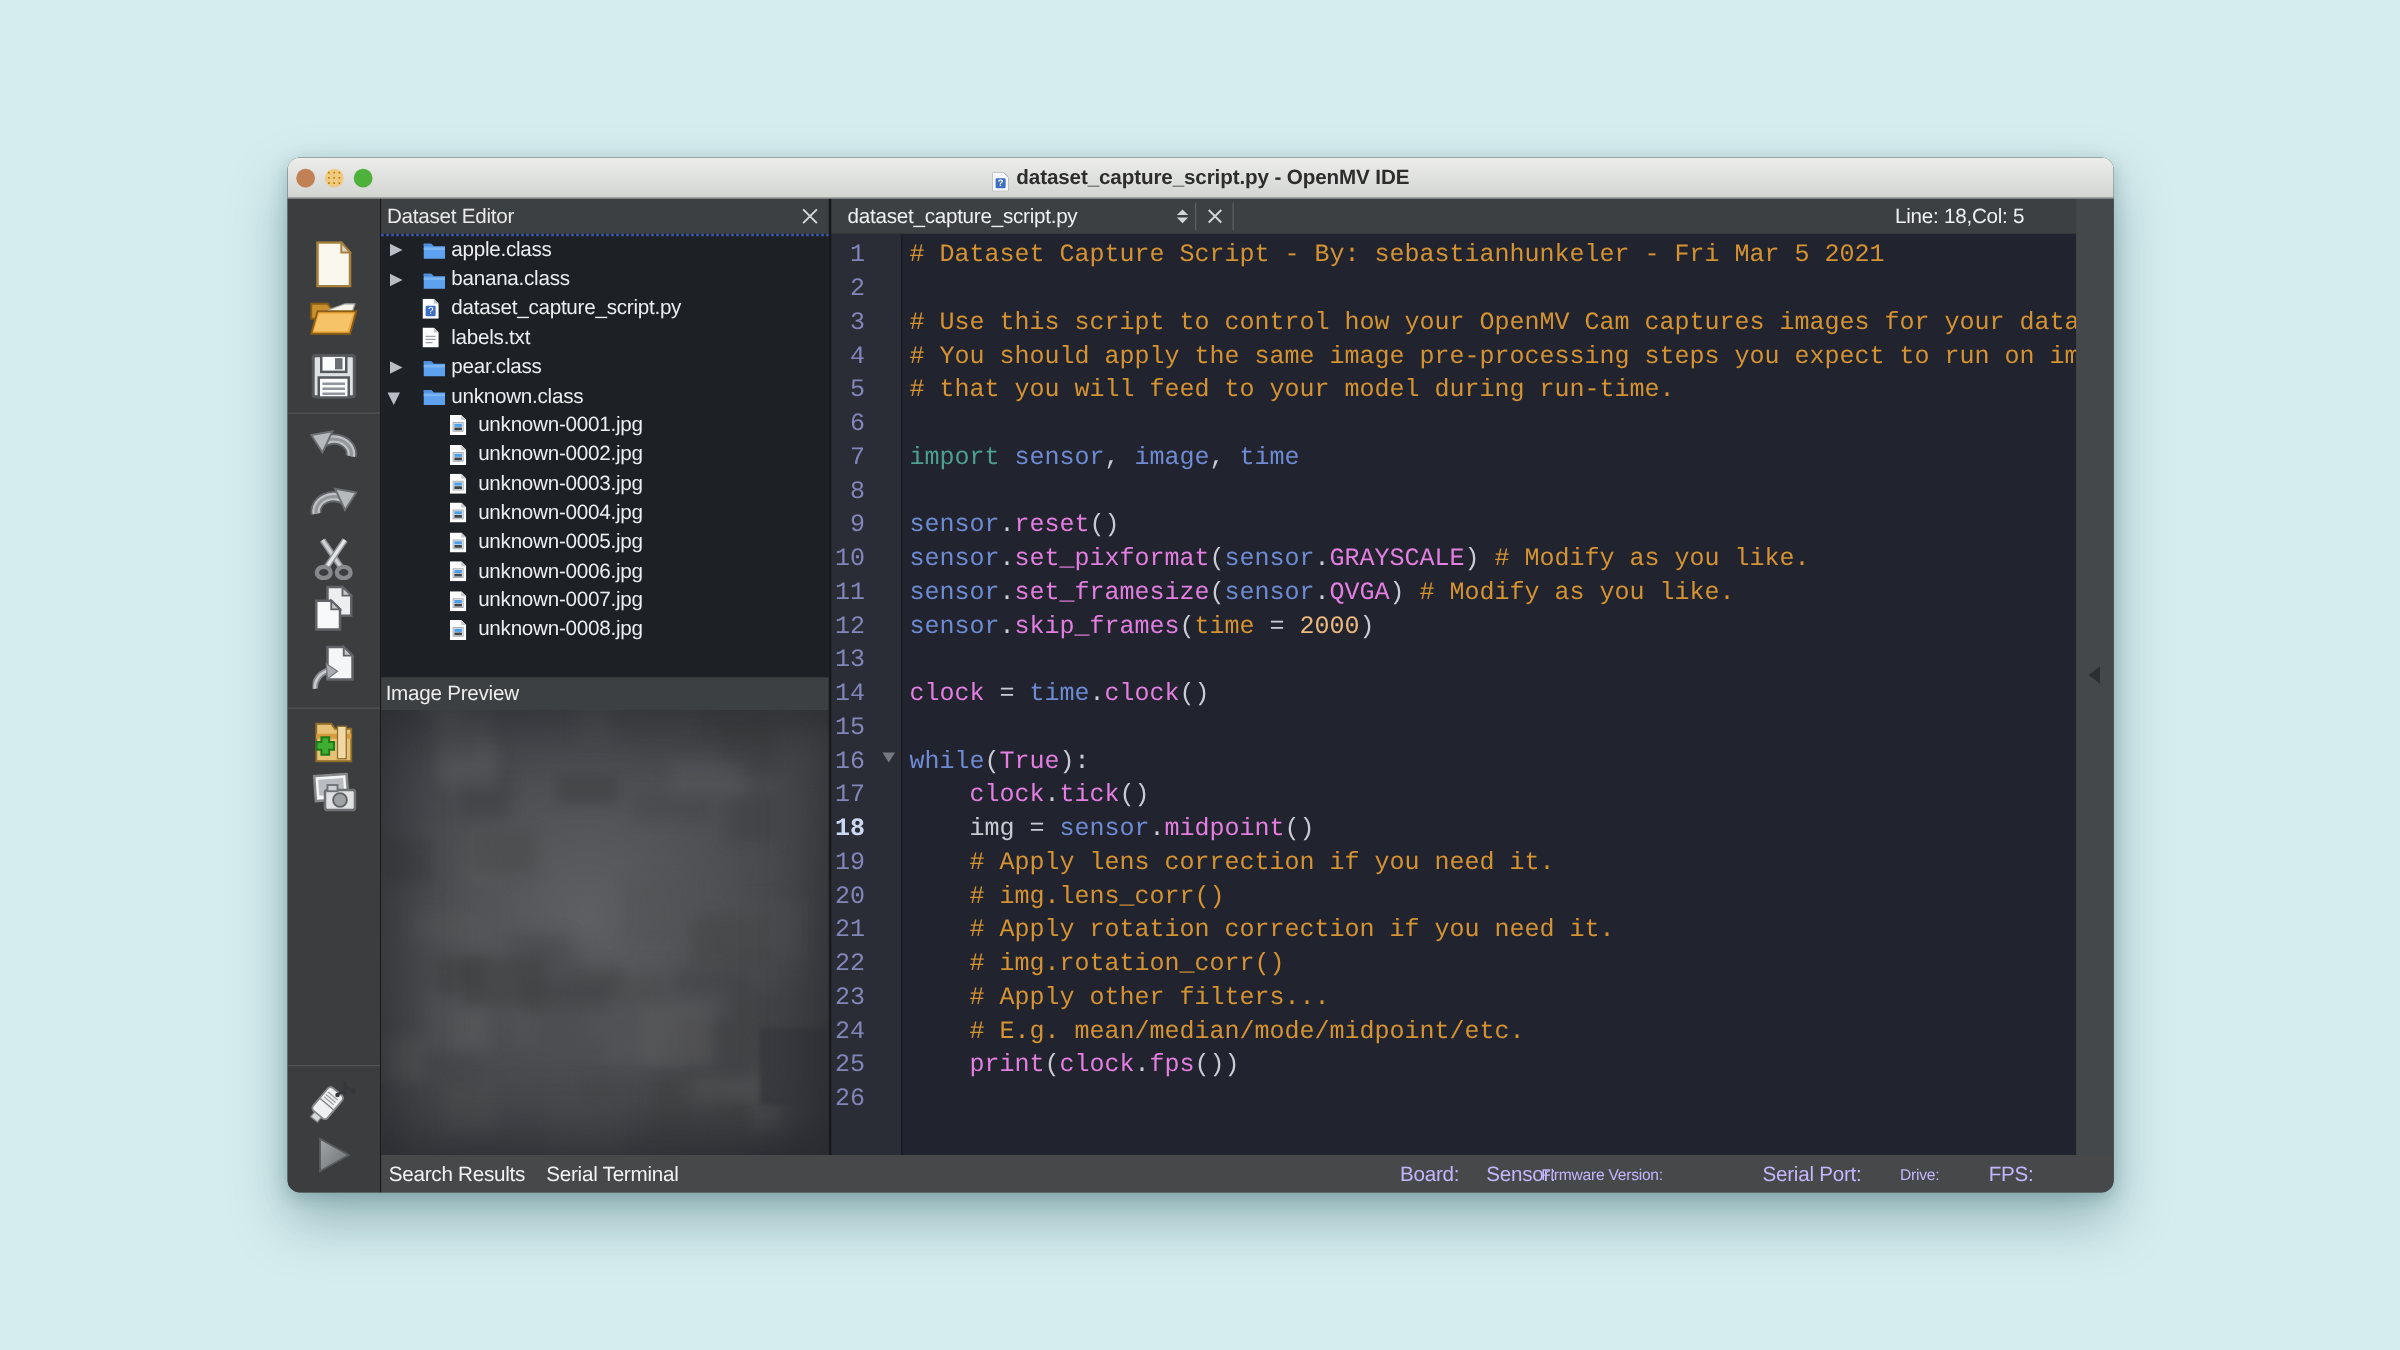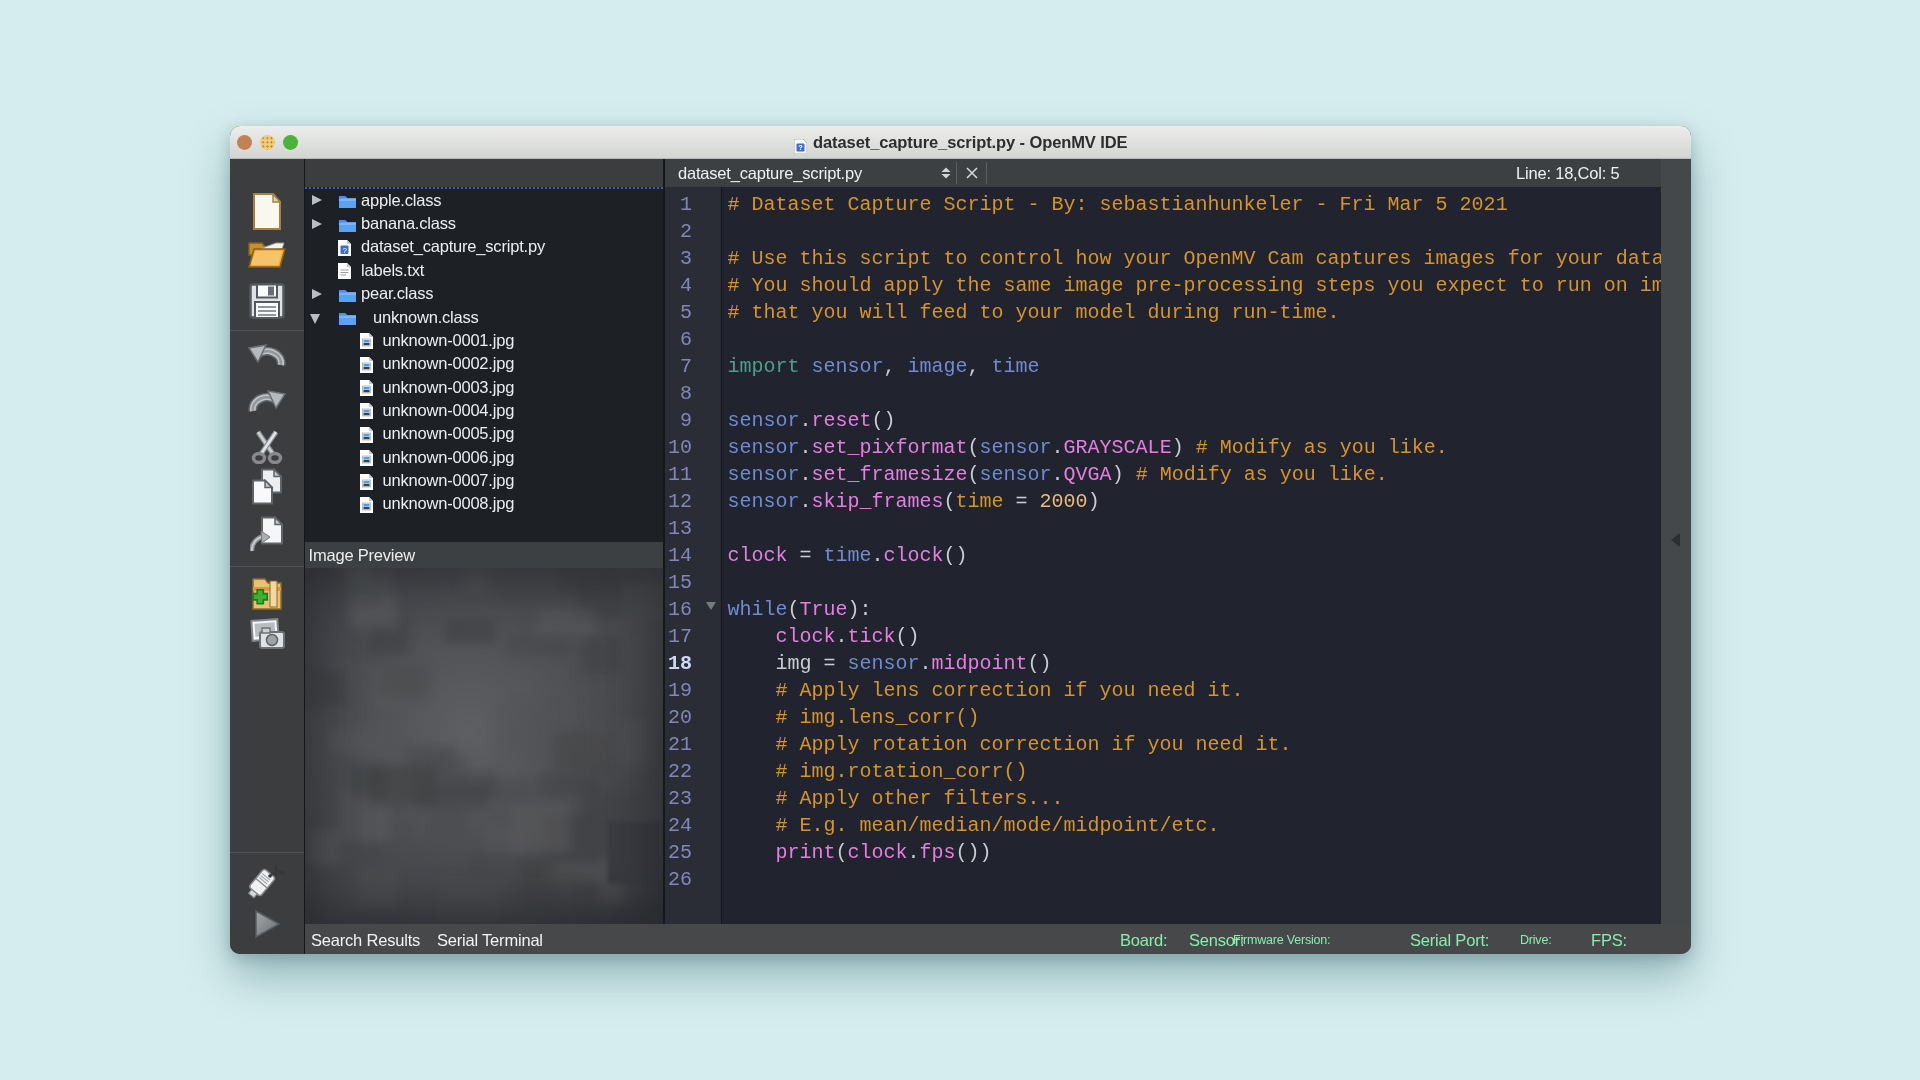--- a/index.html
+++ b/index.html
@@ -48,21 +48,21 @@
 .kw{color:#6e8bd3;}
 .pk{color:#e47fe1;}
 .nm{color:#ecba7e;}
 .tl18{color:#ccd9f4;font-weight:bold;}
 
 #rstrip{left:1431.5px;top:33px;width:30px;height:765.5px;background:#45484b;}
 #collapser{position:absolute;left:10px;top:374.5px;width:0;height:0;border-right:9px solid #2c2e31;border-top:7px solid transparent;border-bottom:7px solid transparent;}
 
 #status{left:75.5px;top:798.5px;width:1386px;height:29.5px;background:#464849;color:#f2f2f3;font-size:16.5px;letter-spacing:-0.2px;line-height:33px;white-space:nowrap;}
 .st{position:absolute;top:0;}
-.gray{color:#86efac;}
+.gray{color:#c4b5fd;}
 .small{font-size:12.5px;}
 .tl{}
 </style></head>
 <body>
 <div id="win">
  <div class="abs" id="titlebar">
   <div class="tl" style="left:7.6px;background:#c28155"></div>
   <div class="tl" style="left:30.7px;background:#f0ca81;background-image:radial-gradient(#c08408 27%,rgba(0,0,0,0) 34%);background-size:4.2px 4.2px;background-position:1px 1px"></div>
   <div class="tl" style="left:53.8px;background:#4eb13c"></div>
   <div id="title"><span id="titleicon"><svg width="13" height="15" viewBox="0 0 13 15">
@@ -158,20 +158,23 @@
               <stop offset="1" stop-color="#6d7073"></stop>
             </linearGradient>
           </defs>
           <path d="M4 2 L27 15 L4 28 z" fill="url(#pg)" stroke="#595c5f" stroke-width="1.5"></path>
         </svg></div>
 <div class="sep" style="top:171.5px"></div>
 <div class="sep" style="top:407.5px"></div>
 <div class="sep" style="top:693.5px"></div>
 </div>
  <div class="abs" id="sideline"></div>
+ <div class="abs" id="dshead"><span>Dataset Editor</span><div id="dsclose"><svg width="14" height="14" viewBox="0 0 14 14">
+          <path d="M1.5 1.5 L12.5 12.5 M12.5 1.5 L1.5 12.5" stroke="#d4d5d6" stroke-width="1.6"></path>
+        </svg></div></div>
  <div class="abs" id="tree">
       <div class="row" style="top:23.5px">
         <span class="exp right"></span>
         <span class="ric" style="left:33px"><svg width="19" height="15" viewBox="0 0 19 15">
             <path d="M1 2 h6 l2 2 h9 v10 h-17 z" fill="#5ea1ef"></path>
             <path d="M1 5 h17 v2 h-17 z" fill="#7cb5f4"></path>
             <path d="M1 2 h6 l2 2 h-8 z" fill="#4f8fdb"></path>
           </svg></span>
         <span class="lbl" style="left:56px">banana.class</span>
       </div>
@@ -212,21 +215,21 @@
           </svg></span>
         <span class="lbl" style="left:56px">labels.txt</span>
       </div>
 <div class="row" style="top:117.0px">
         <span class="exp down"></span>
         <span class="ric" style="left:33px"><svg width="19" height="15" viewBox="0 0 19 15">
             <path d="M1 2 h6 l2 2 h9 v10 h-17 z" fill="#5ea1ef"></path>
             <path d="M1 5 h17 v2 h-17 z" fill="#7cb5f4"></path>
             <path d="M1 2 h6 l2 2 h-8 z" fill="#4f8fdb"></path>
           </svg></span>
-        <span class="lbl" style="left:68px">unknown.class</span>
+        <span class="lbl" style="left:56px">unknown.class</span>
       </div>
 <div class="row" style="top:140.3px">
         <span class="ric" style="left:54.5px"><svg width="13" height="16" viewBox="0 0 13 16">
             <path d="M0 0 h9 l4 4 v12 h-13 z" fill="#fdfdfd"></path>
             <path d="M9 0 l4 4 h-4 z" fill="#c6c9cc"></path>
             <rect x="2.5" y="6" width="8" height="7" fill="#e8eaec" stroke="#aab0b5" stroke-width="0.8"></rect>
             <rect x="3.5" y="7" width="6" height="2.5" fill="#4d9fe8"></rect>
             <rect x="3.5" y="10" width="6" height="2.2" fill="#3d4248"></rect>
           </svg></span>
         <span class="lbl" style="left:77.5px">unknown-0001.jpg</span>

